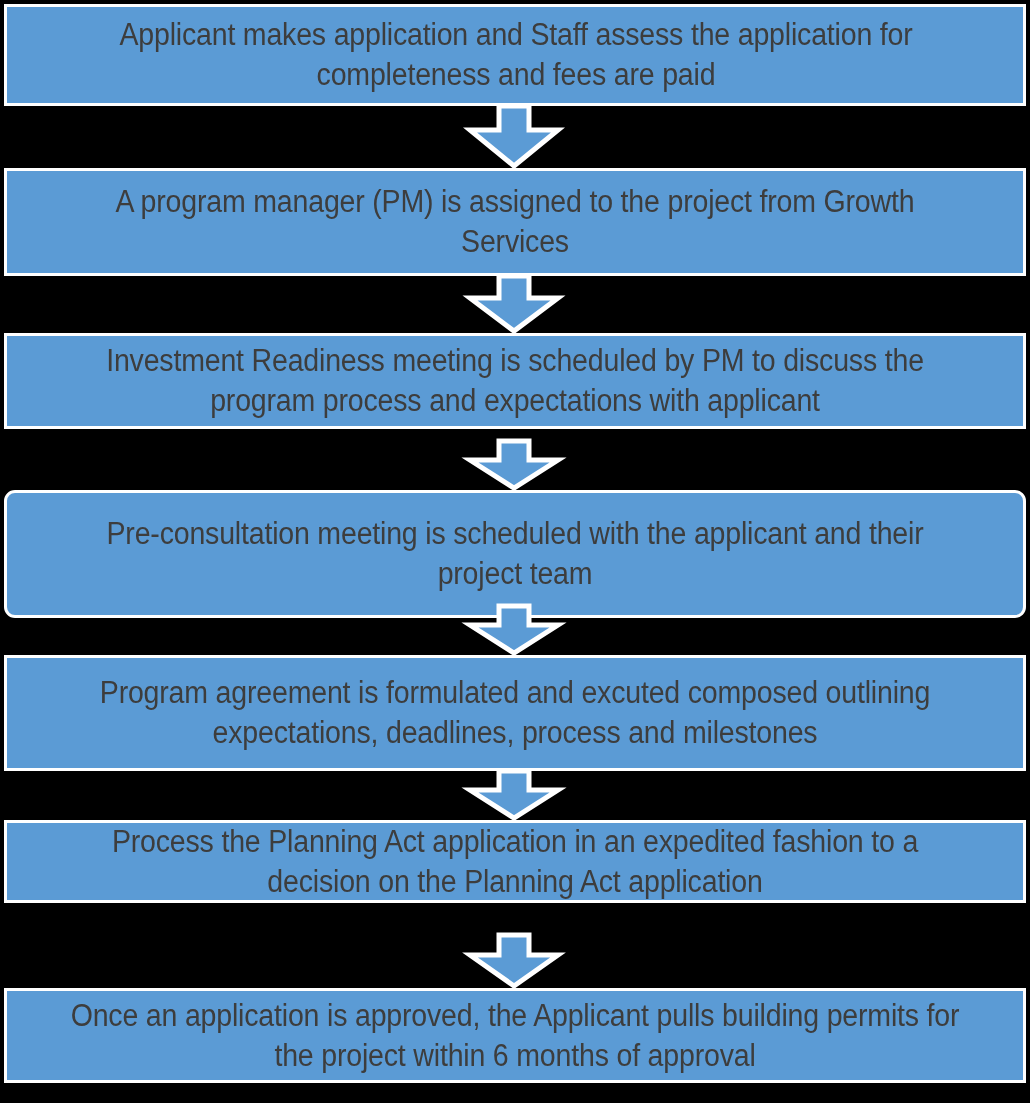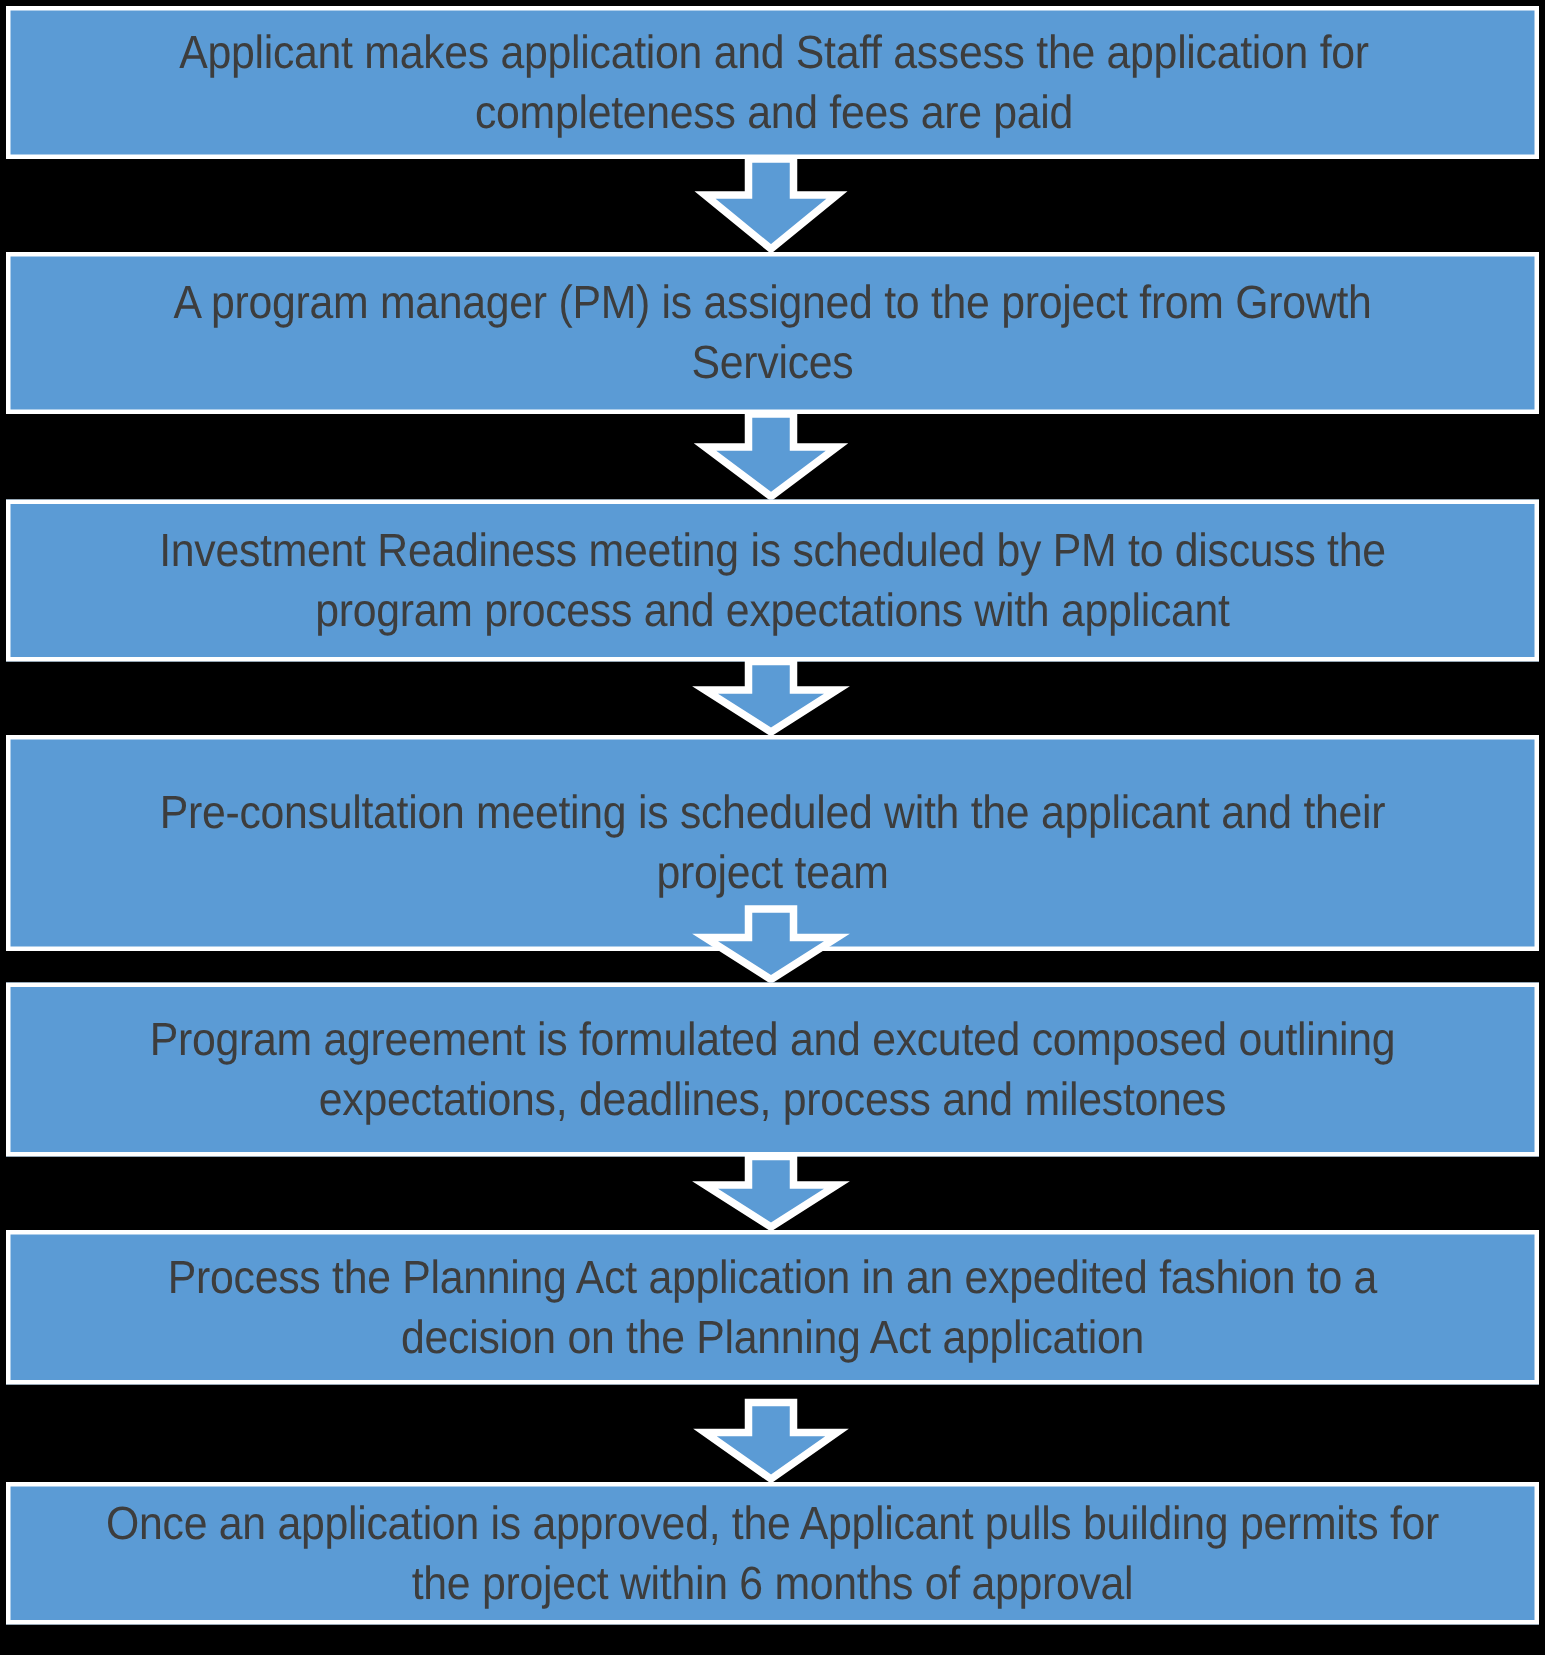--- a/index.html
+++ b/index.html
@@ -77,51 +77,51 @@
   <div class="step-box" style="top:168px; height:108px;text-align:center;">
     <span class="step-text">A program manager (PM) is assigned to the project from Growth Services</span>
   </div>
 
   <div class="arrow-connector" style="top:276px; height:57px;">
     <svg viewBox="0 0 96 57" preserveAspectRatio="none">
       <polygon points="33,0 63,0 63,22 92,22 48,55 4,22 33,22" fill="#5B9BD5" stroke="#FFFFFF" stroke-width="5" stroke-linejoin="miter"></polygon>
     </svg>
   </div>
 
-  <div class="step-box" style="top:333px; height:108px;">
+  <div class="step-box" style="top:333px; height:96px;">
     <span class="step-text">Investment Readiness meeting is scheduled by PM to discuss the program process and expectations with applicant</span>
   </div>
 
   <div class="arrow-connector" style="top:441px; height:49px;">
     <svg viewBox="0 0 96 49" preserveAspectRatio="none">
       <polygon points="33,0 63,0 63,19 92,19 48,47 4,19 33,19" fill="#5B9BD5" stroke="#FFFFFF" stroke-width="5" stroke-linejoin="miter"></polygon>
     </svg>
   </div>
 
-  <div class="step-box" style="top:490px; height:144px;">
+  <div class="step-box" style="top:490px; height:128px;border-radius:11px;">
     <span class="step-text">Pre-consultation meeting is scheduled with the applicant and their project team</span>
   </div>
 
   <div class="arrow-connector" style="top:606px; height:49px;">
     <svg viewBox="0 0 96 49" preserveAspectRatio="none">
       <polygon points="33,0 63,0 63,19 92,19 48,47 4,19 33,19" fill="#5B9BD5" stroke="#FFFFFF" stroke-width="5" stroke-linejoin="miter"></polygon>
     </svg>
   </div>
 
   <div class="step-box" style="top:655px; height:116px;">
     <span class="step-text">Program agreement is formulated and excuted composed outlining expectations, deadlines, process and milestones</span>
   </div>
 
   <div class="arrow-connector" style="top:771px; height:49px;">
     <svg viewBox="0 0 96 49" preserveAspectRatio="none">
       <polygon points="33,0 63,0 63,19 92,19 48,47 4,19 33,19" fill="#5B9BD5" stroke="#FFFFFF" stroke-width="5" stroke-linejoin="miter"></polygon>
     </svg>
   </div>
 
-  <div class="step-box" style="top:820px; height:103px;text-align:center;">
+  <div class="step-box" style="top:820px; height:83px;text-align:center;">
     <span class="step-text">Process the Planning Act application in an expedited fashion to a decision on the Planning Act application</span>
   </div>
 
   <div class="arrow-connector" style="top:935px; height:53px;">
     <svg viewBox="0 0 96 53" preserveAspectRatio="none">
       <polygon points="33,0 63,0 63,20 92,20 48,51 4,20 33,20" fill="#5B9BD5" stroke="#FFFFFF" stroke-width="5" stroke-linejoin="miter"></polygon>
     </svg>
   </div>
 
   <div class="step-box" style="top:988px; height:95px;">

